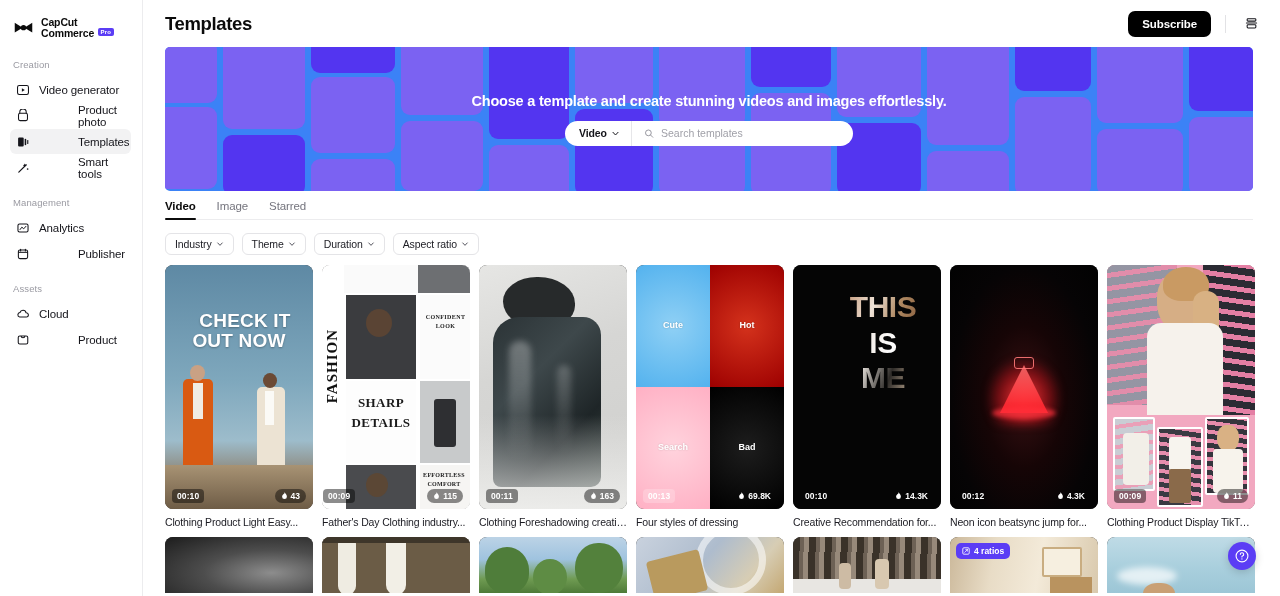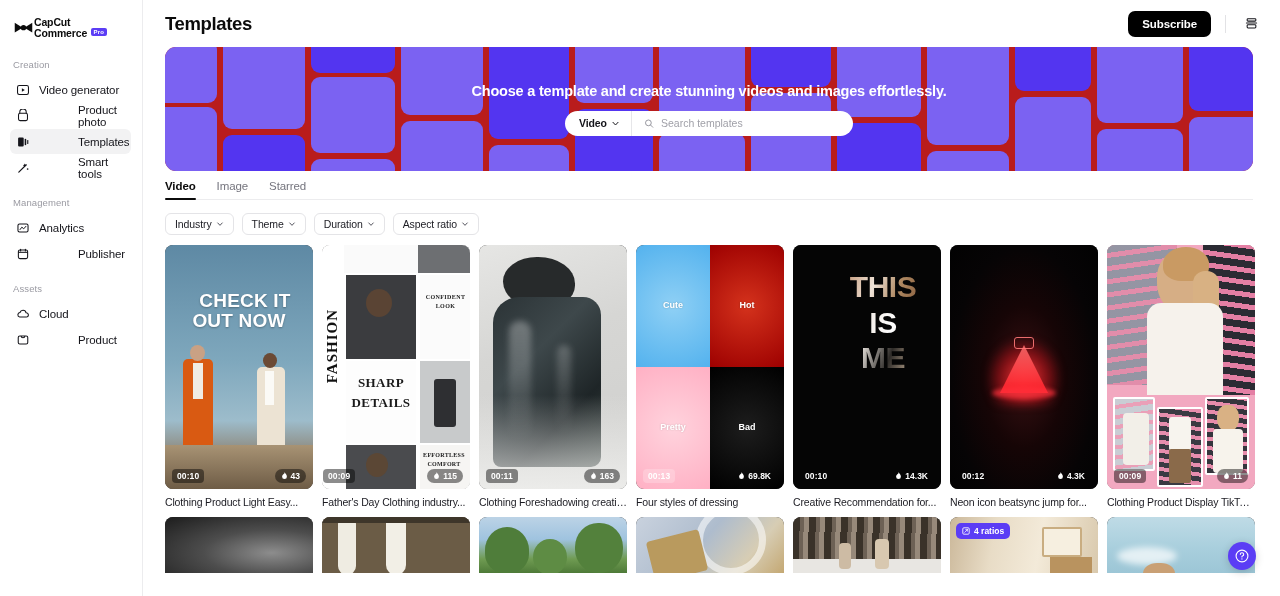--- a/index.html
+++ b/index.html
@@ -15,21 +15,21 @@
 
   
   .sidebar {
     width: 143px; min-width: 143px; height: 596px;
     background: #ffffff;
     border-right: 1px solid #ececee;
     padding: 0;
     position: relative;
   }
   .brand {
-    display: flex; align-items: center; 
+    display: flex; align-items: center; gap: 7px;
     padding: 14px 0 0 13px; height: 42px;
   }
   .brand-mark { width: 21px; height: 21px; flex: 0 0 21px; }
   .brand-text { line-height: 1.02; }
   .brand-l1 { font-size: 10.5px; font-weight: 700; letter-spacing: -0.15px; color: #0b0b0b; }
   .brand-l2 { font-size: 10.5px; font-weight: 700; letter-spacing: -0.15px; color: #0b0b0b;
               display: flex; align-items: center; gap: 4px; }
   .pro-badge {
     background: #5b3df5; color: #fff; font-size: 6px; font-weight: 700;
     border-radius: 2px; padding: 1px 2.5px; letter-spacing: 0.2px; line-height: 1;
@@ -60,22 +60,22 @@
   .subscribe-btn {
     background: #000; color: #fff; font-size: 11.5px; font-weight: 600;
     border: none; border-radius: 7px; height: 26px; padding: 0 14px;
     cursor: pointer; letter-spacing: -0.1px;
   }
   .topbar-divider { width:1px; height:18px; background:#e2e2e5; margin: 0 14px; }
   .icon-btn { width: 22px; height: 22px; display:flex; align-items:center; justify-content:center; cursor:pointer; }
 
   
   .hero {
-    margin: 0 27px 0 22px; height: 124px; border-radius: 11px;
-    position: relative; overflow: hidden; background: #b91c1c;
+    margin: 0 27px 0 22px; height: 144px; border-radius: 5px;
+    position: relative; overflow: hidden; background: #3b82f6;
   }
   .hero-tiles { position:absolute; inset:0; }
   .hero-tile { position: absolute; border-radius: 9px; }
   .hero-overlay {
     position: absolute; inset: 0;
     display: flex; flex-direction: column; align-items: center;
     justify-content: center; gap: 12px;
   }
   .hero-title {
     color: #fff; font-size: 14.5px; font-weight: 700; letter-spacing: -0.2px;
@@ -447,21 +447,21 @@
                 <span class="t-label" style="font-size:9px;text-shadow:0 0 2px rgba(0,0,0,.25);">Cute</span>
               </div>
           </div>
           <div style="position:absolute;left:50%;top:0;width:50%;height:50%;background:radial-gradient(circle at 50% 50%,#d4321c,#9d0000);">
             <div class="ctr">
                 <span class="t-label" style="font-size:9px;text-shadow:0 0 2px rgba(0,0,0,.3);">Hot</span>
               </div>
           </div>
           <div style="position:absolute;left:0;top:50%;width:50%;height:50%;background:radial-gradient(circle at 50% 50%,#ffd3dd,#ffb0c4);">
             <div class="ctr">
-                <span class="t-label" style="font-size:9px;color:#fff;text-shadow:0 0 2px rgba(0,0,0,.2);">Pretty</span>
+                <span class="t-label" style="font-size:9px;color:#fff;text-shadow:0 0 2px rgba(0,0,0,.2);">Search</span>
               </div>
           </div>
           <div style="position:absolute;left:50%;top:50%;width:50%;height:50%;background:radial-gradient(circle at 50% 50%,#1d1d1d,#000);">
             <div class="ctr">
                 <span class="t-label" style="font-size:9px;">Bad</span>
               </div>
           </div>
           <div class="badge-dur" style="background:rgba(255,255,255,0.22);">00:13</div>
           <div class="badge-likes" style="background:transparent;">
             <svg width="7" height="8" viewBox="0 0 10 12">

